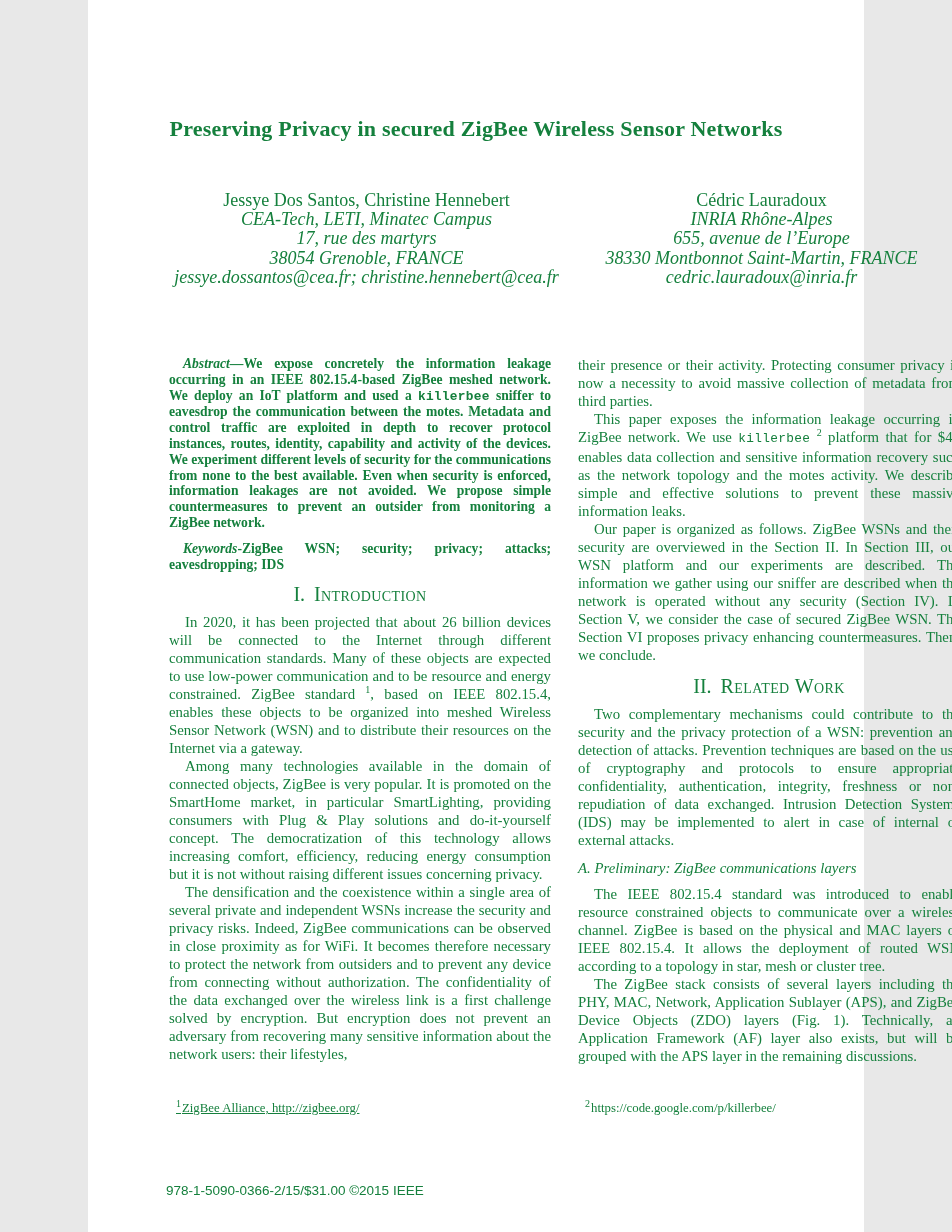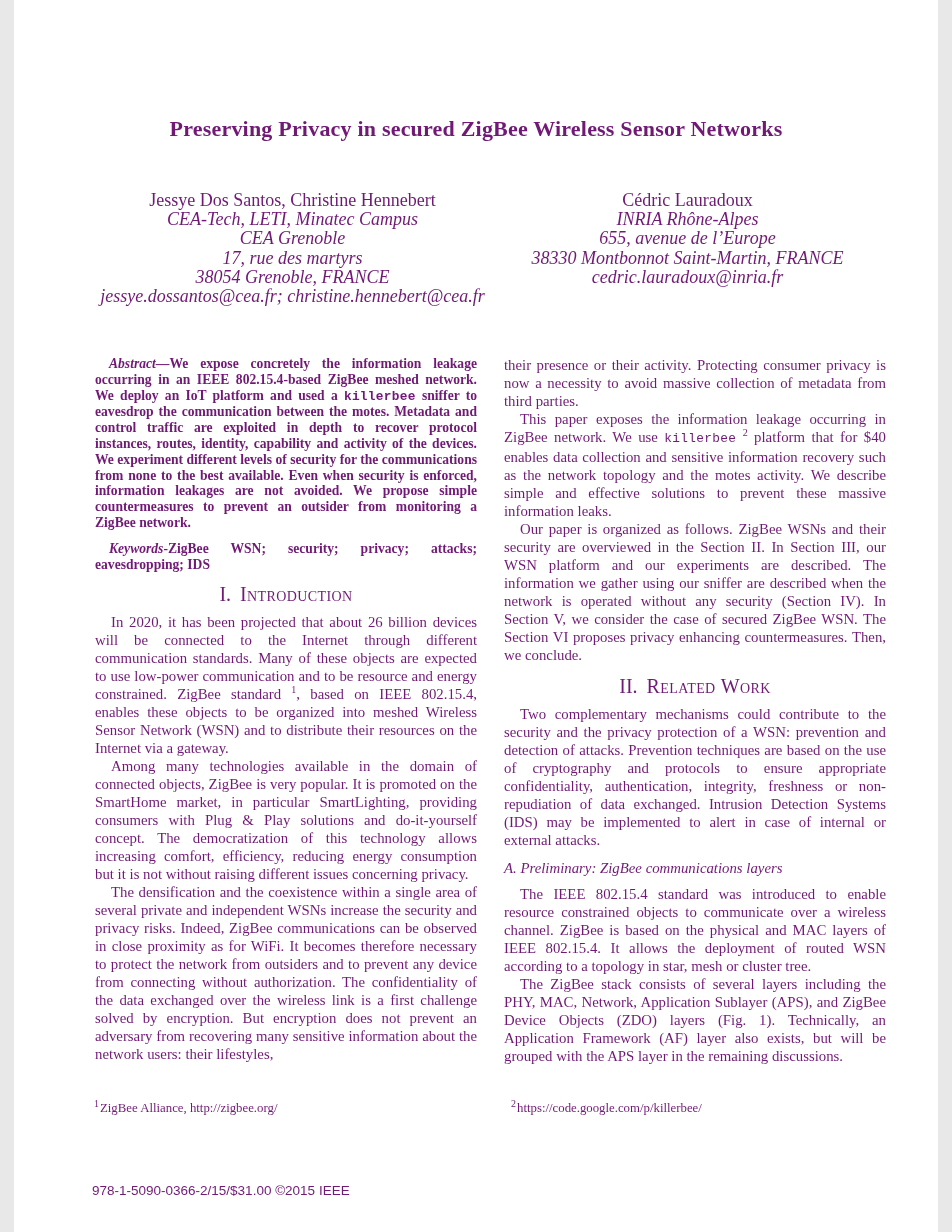--- a/index.html
+++ b/index.html
@@ -1,23 +1,23 @@
 <!DOCTYPE html>
 <html><head>
 <meta charset="utf-8">
 <style>
   html, body { margin: 0; padding: 0; background: #e8e8e8; }
   * { box-sizing: border-box; }
   .page {
     position: relative;
-    width: 924px;
+    width: 776px;
     height: 1232px;
     margin: 0 auto;
     background: #ffffff;
-    color: #701a75;
+    color: #15803d;
     font-family: "Liberation Serif", serif;
   }
   .title {
     position: absolute;
     top: 116px;
     left: 0;
     width: 100%;
     margin: 0;
     text-align: center;
     font-size: 22px;
@@ -71,42 +71,41 @@
   }
   sup { font-size: 10px; line-height: 0; vertical-align: super; }
   .footnote {
     position: absolute;
     top: 1101px;
     width: 382px;
     font-size: 12.8px;
     line-height: 15px;
   }
   .footnote .fn-text { margin-left: 1px; }
-  .fn-left  { left: 80px; }
+  .fn-left  { left: 88px; text-decoration: underline; }
   .fn-right { left: 497px; }
   .footer {
     position: absolute;
     left: 78px;
     top: 1183px;
     font-family: "Liberation Sans", sans-serif;
     font-size: 13.5px;
   }
 </style>
 </head>
 <body>
 
 <div class="page">
 
   <h1 class="title">Preserving Privacy in secured ZigBee Wireless Sensor Networks</h1>
 
   <div class="authors">
     <div class="author-col">
       <div class="a-name">Jessye Dos Santos, Christine Hennebert</div>
       <div class="a-affil">CEA-Tech, LETI, Minatec Campus</div>
-      <div class="a-affil">CEA Grenoble</div>
       <div class="a-affil">17, rue des martyrs</div>
       <div class="a-affil">38054 Grenoble, FRANCE</div>
       <div class="a-email">jessye.dossantos@cea.fr; christine.hennebert@cea.fr</div>
     </div>
     <div class="author-col">
       <div class="a-name">Cédric Lauradoux</div>
       <div class="a-affil">INRIA Rhône-Alpes</div>
       <div class="a-affil">655, avenue de l’Europe</div>
       <div class="a-affil">38330 Montbonnot Saint-Martin, FRANCE</div>
       <div class="a-email">cedric.lauradoux@inria.fr</div>

